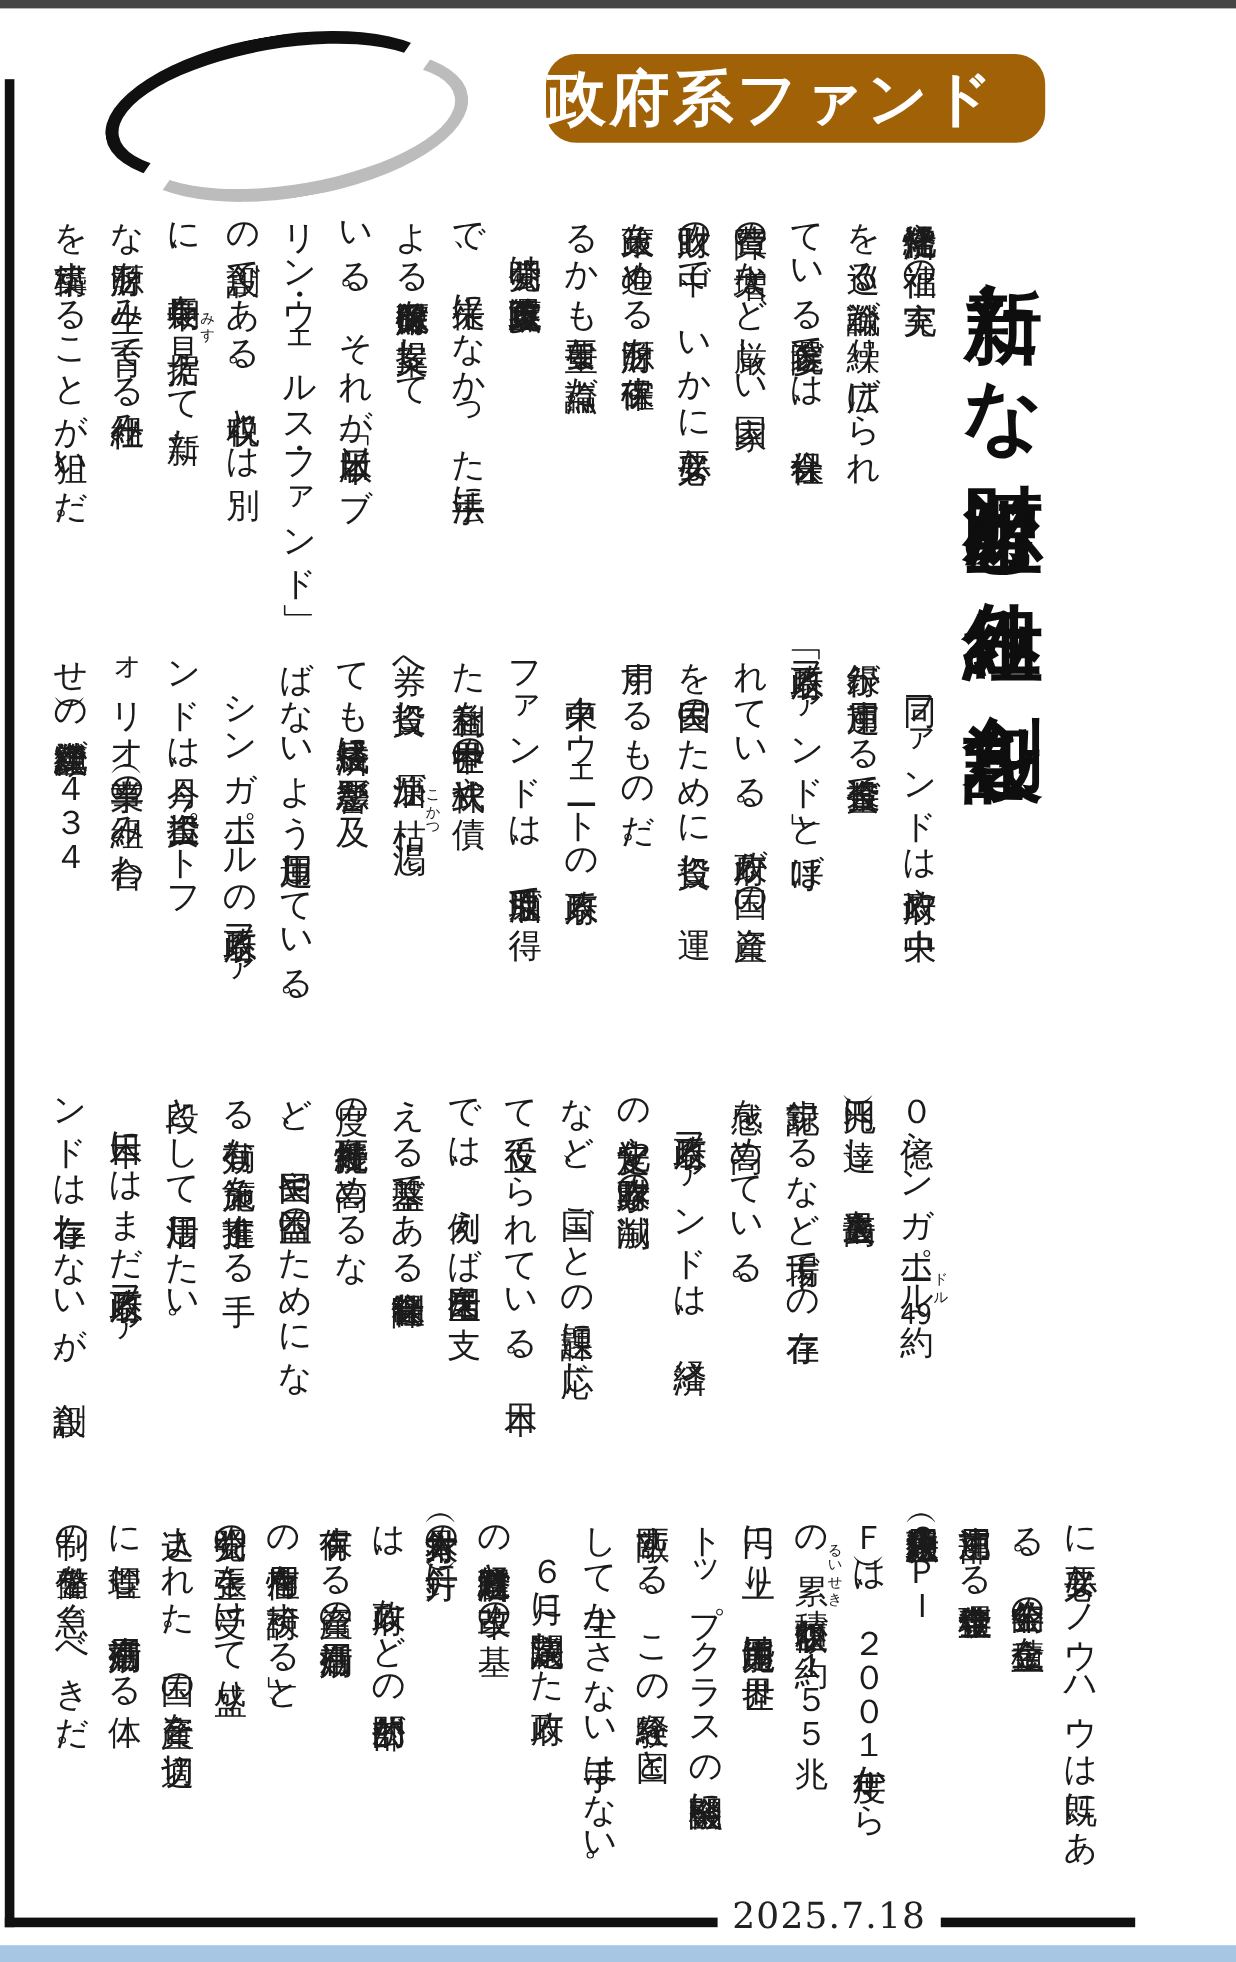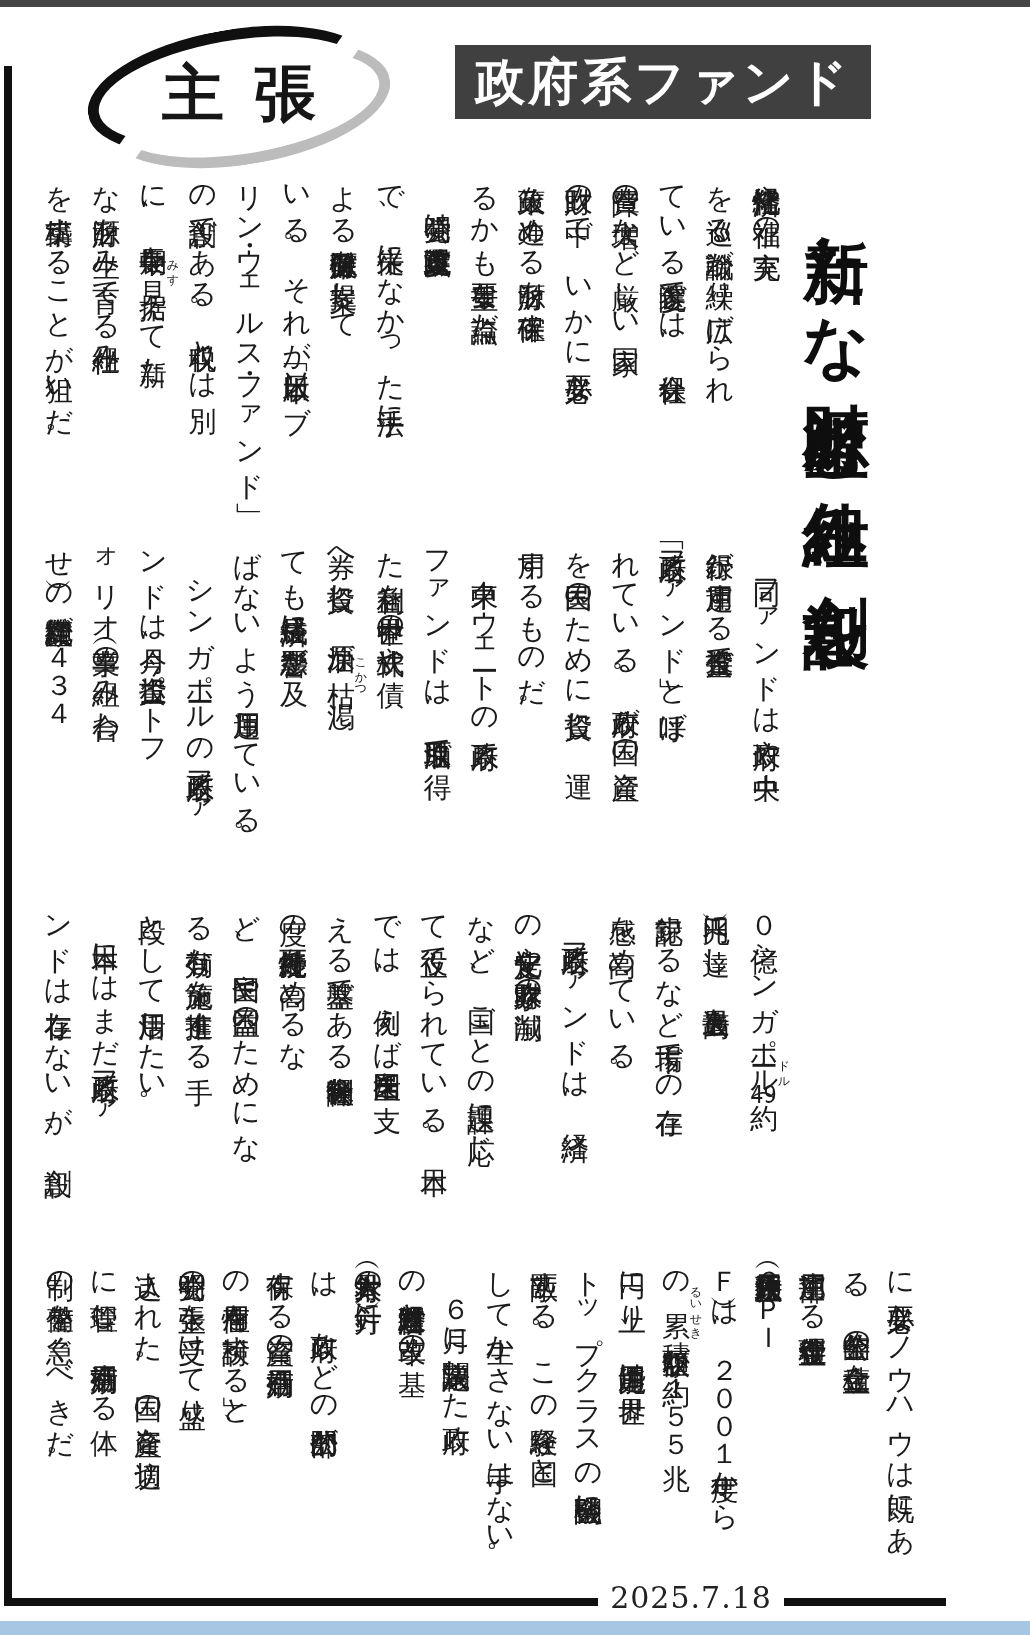--- a/index.html
+++ b/index.html
@@ -15,22 +15,22 @@
   .badge{position:absolute;left:86px;top:30px;width:306px;height:122px;}
   .arc{position:absolute;border-radius:50%;}
   .arc-black{left:0;top:0;width:268px;height:98px;border:11px solid transparent;
              border-top-color:#101010;border-left-color:#101010;transform:rotate(-10deg);}
   .arc-gray{left:16px;top:14px;width:268px;height:98px;border:11px solid transparent;
             border-bottom-color:#bcbcbc;border-right-color:#bcbcbc;transform:rotate(-10deg);}
   .badge-text{position:absolute;left:0;right:0;top:22px;text-align:center;color:#161616;
               font-family:"DejaVu Serif",serif;font-size:62px;font-weight:600;
               letter-spacing:30px;padding-left:30px;white-space:nowrap;}
   
-  .series-box{position:absolute;left:455px;top:45px;width:416px;height:74px;background:#404040;
-              display:flex;align-items:center;justify-content:center;}
+  .series-box{position:absolute;left:455px;top:45px;width:416px;height:74px;background:#a16207;
+              display:flex;align-items:center;justify-content:flex-start;border-radius:25px;}
   .series-box span{color:#ffffff;font-weight:bold;font-size:50px;letter-spacing:3px;white-space:nowrap;}
   
   .headline{position:absolute;left:792px;top:182px;height:990px;margin:0;
             writing-mode:vertical-rl;font-family:"DejaVu Serif",serif;
             font-size:66px;font-weight:bold;letter-spacing:6px;color:#0e0e0e;white-space:nowrap;}
   
   .band{position:absolute;writing-mode:vertical-rl;color:#1b1b1b;font-size:28px;}
   .band .col{line-height:47px;white-space:nowrap;}
   .band1{left:38px;top:166px;width:752px;height:345px;}
   .band2{left:38px;top:532px;width:752px;height:345px;}
@@ -45,21 +45,20 @@
 </style>
 </head>
 <body>
 
 <div class="page">
   <div class="top-rule"></div>
 
   <div class="badge">
     <div class="arc arc-black"></div>
     <div class="arc arc-gray"></div>
-    <div class="badge-text">主張</div>
   </div>
 
   <div class="series-box">
     <span>政府系ファンド</span>
   </div>
 
   <div class="left-rule"></div>
 
   <h1 class="headline">新たな財源生む仕組み創設を</h1>
 

